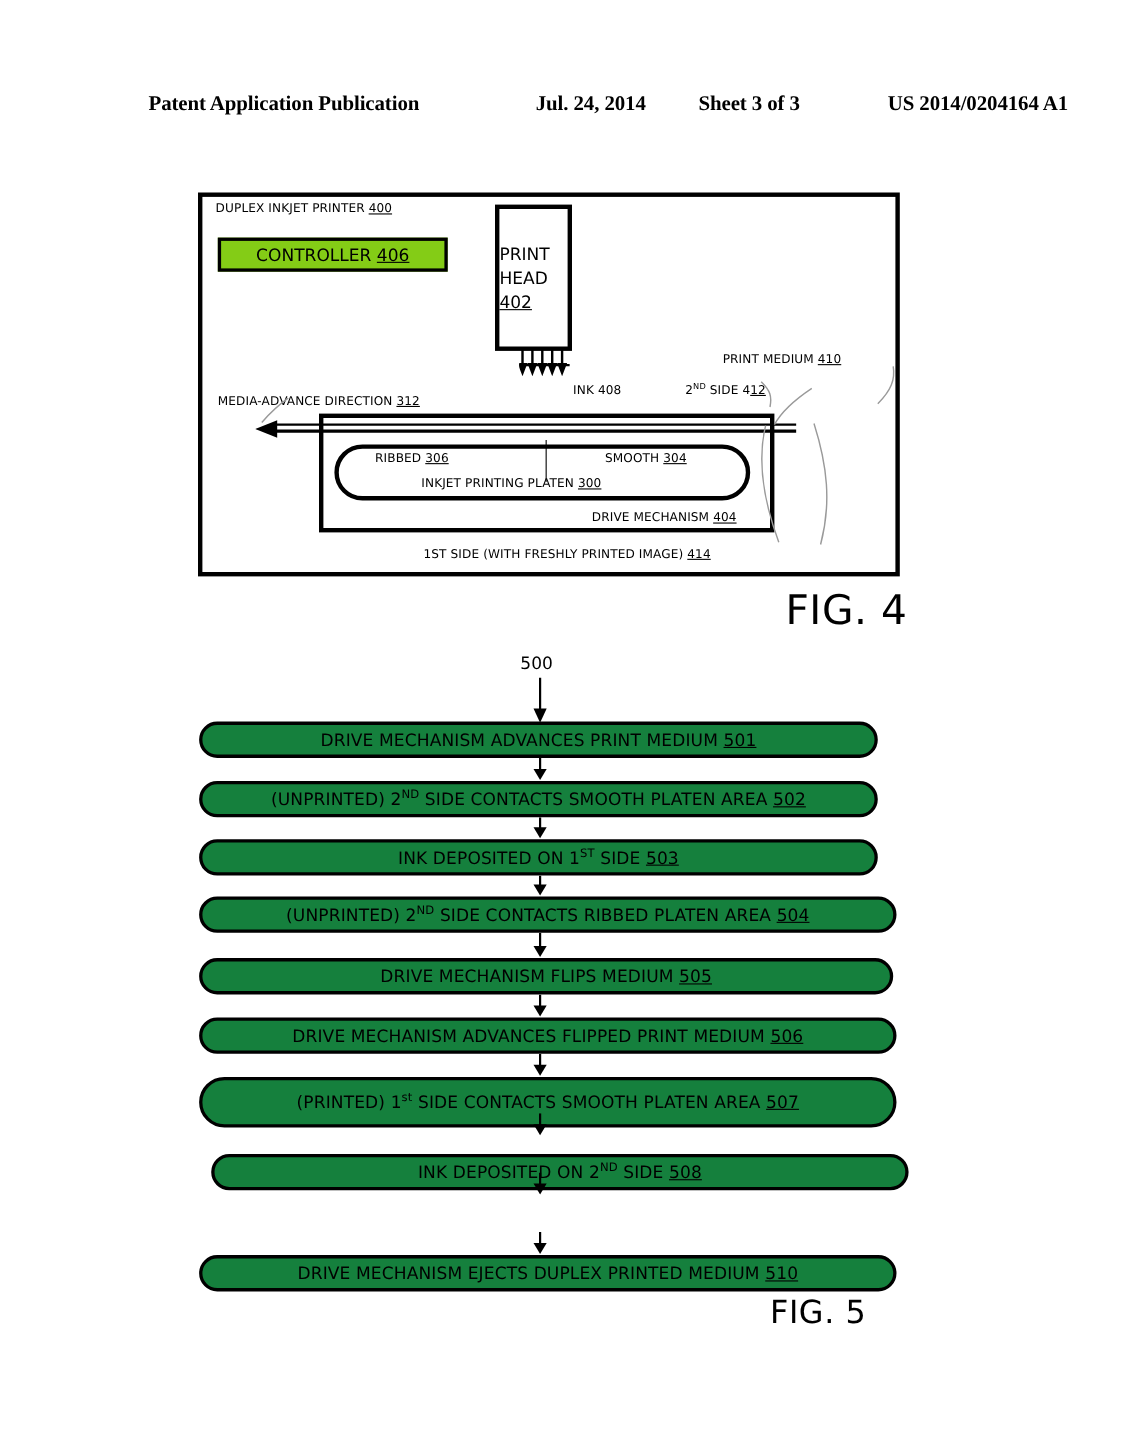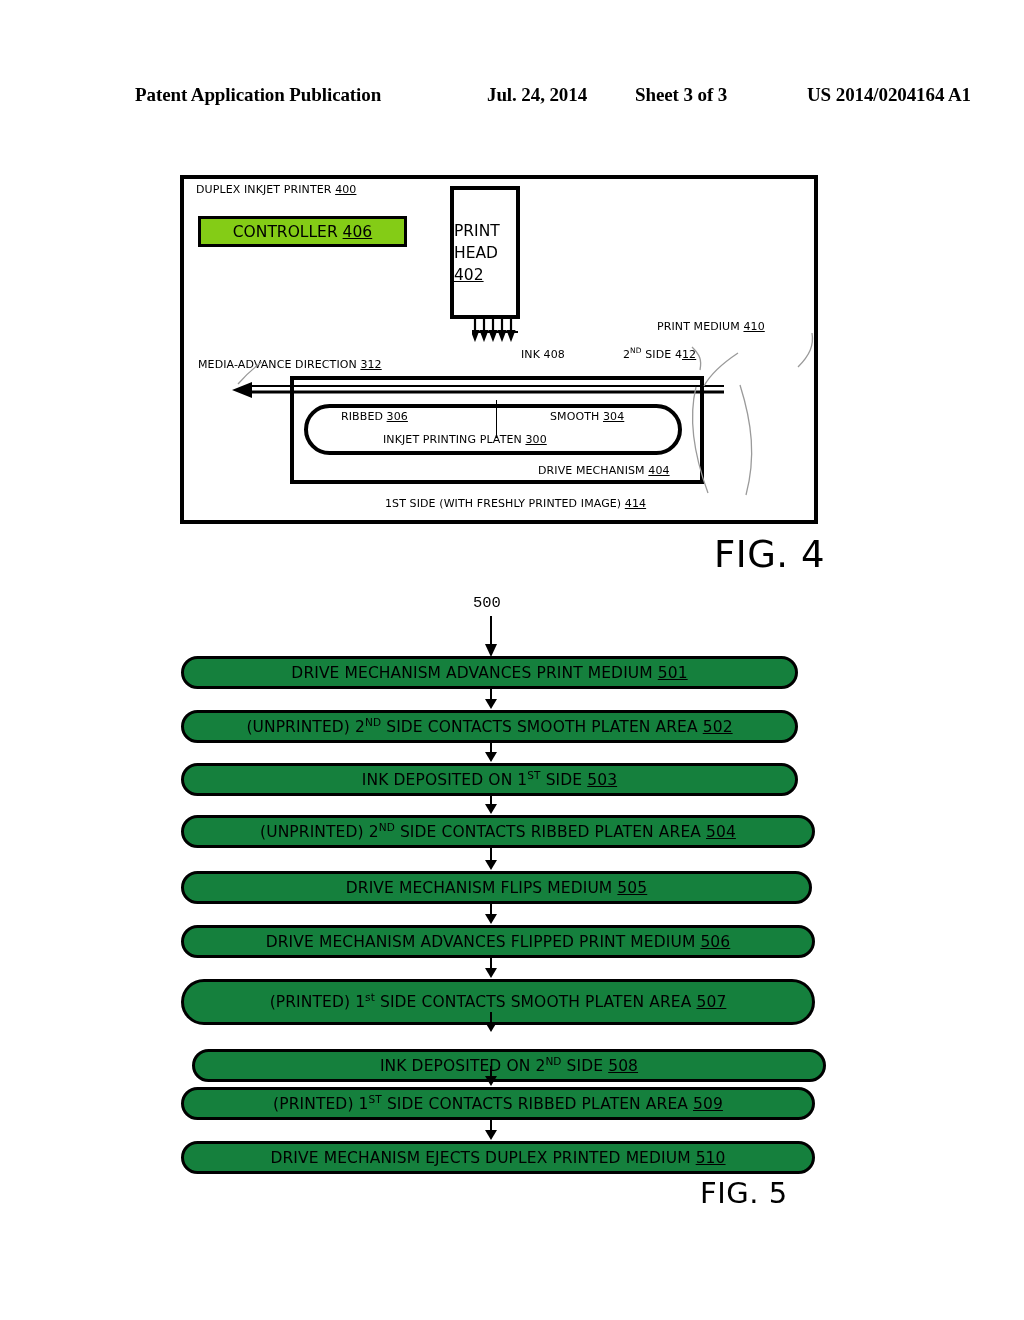--- a/index.html
+++ b/index.html
@@ -155,21 +155,20 @@
     letter-spacing: 0.5px;
   }
 
   
   #fig5 { position: absolute; left: 0; top: 0; width: 1024px; height: 1320px; }
   #start-label {
     position: absolute;
     left: 473px;
     top: 594px;
     font-size: 15.5px;
-    font-family: Liberation Mono, monospace;
   }
   #start-arrow { position: absolute; left: 480px; top: 616px; width: 22px; height: 42px; }
   .flow-box {
     position: absolute;
     border: 3.5px solid #000;
     border-radius: 999px;
     box-sizing: border-box;
     background: #15803d;
     display: flex;
     align-items: center;
@@ -339,23 +338,20 @@
       <line x1="11" y1="0" x2="11" y2="12" stroke="#000" stroke-width="2"></line>
       <polygon points="5,10 17,10 11,20" fill="#000"></polygon>
     </svg>
     <div class="flow-box" style="left: 192px; top: 1033px; width: 634px; height: 33px; margin-top: 16px;">
       <span>INK DEPOSITED ON 2<sup>ND</sup> SIDE <span class="ul">508</span></span>
     </div>
     <svg viewBox="0 0 22 21" style="position: absolute; left: 480px; top: 1066px; width: 22px; height: 21px;">
       <line x1="11" y1="0" x2="11" y2="12" stroke="#000" stroke-width="2"></line>
       <polygon points="5,10 17,10 11,20" fill="#000"></polygon>
     </svg>
-    <div class="flow-box" style="left: 181px; top: 1087px; width: 634px; height: 33px;">
-      <span>(PRINTED) 1<sup>ST</sup> SIDE CONTACTS RIBBED PLATEN AREA <span class="ul">509</span></span>
-    </div>
     <svg viewBox="0 0 22 21" style="position: absolute; left: 480px; top: 1120px; width: 22px; height: 21px;">
       <line x1="11" y1="0" x2="11" y2="12" stroke="#000" stroke-width="2"></line>
       <polygon points="5,10 17,10 11,20" fill="#000"></polygon>
     </svg>
     <div class="flow-box" style="left: 181px; top: 1141px; width: 634px; height: 33px;">
       <span>DRIVE MECHANISM EJECTS DUPLEX PRINTED MEDIUM <span class="ul">510</span></span>
     </div>
   </div>
 
 <div id="fig5-caption">FIG. 5</div>

